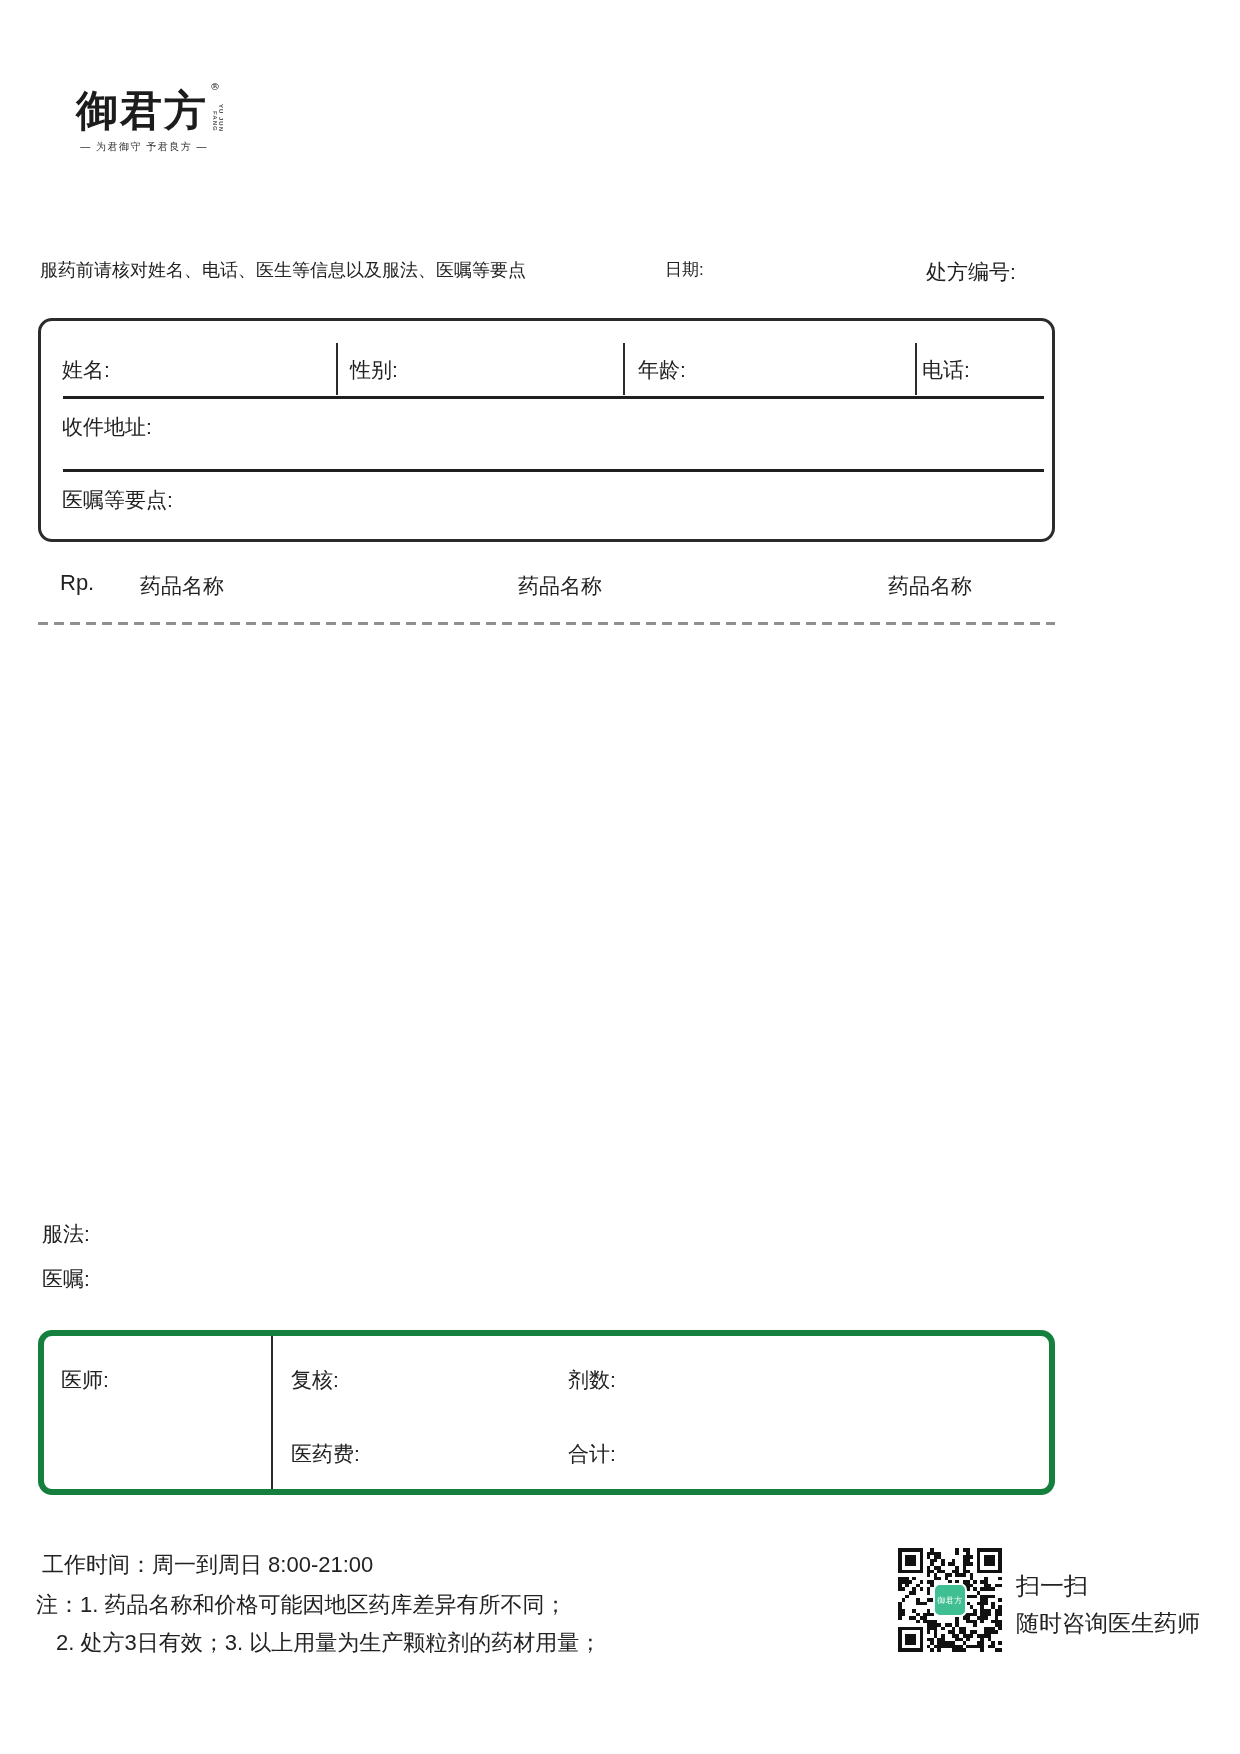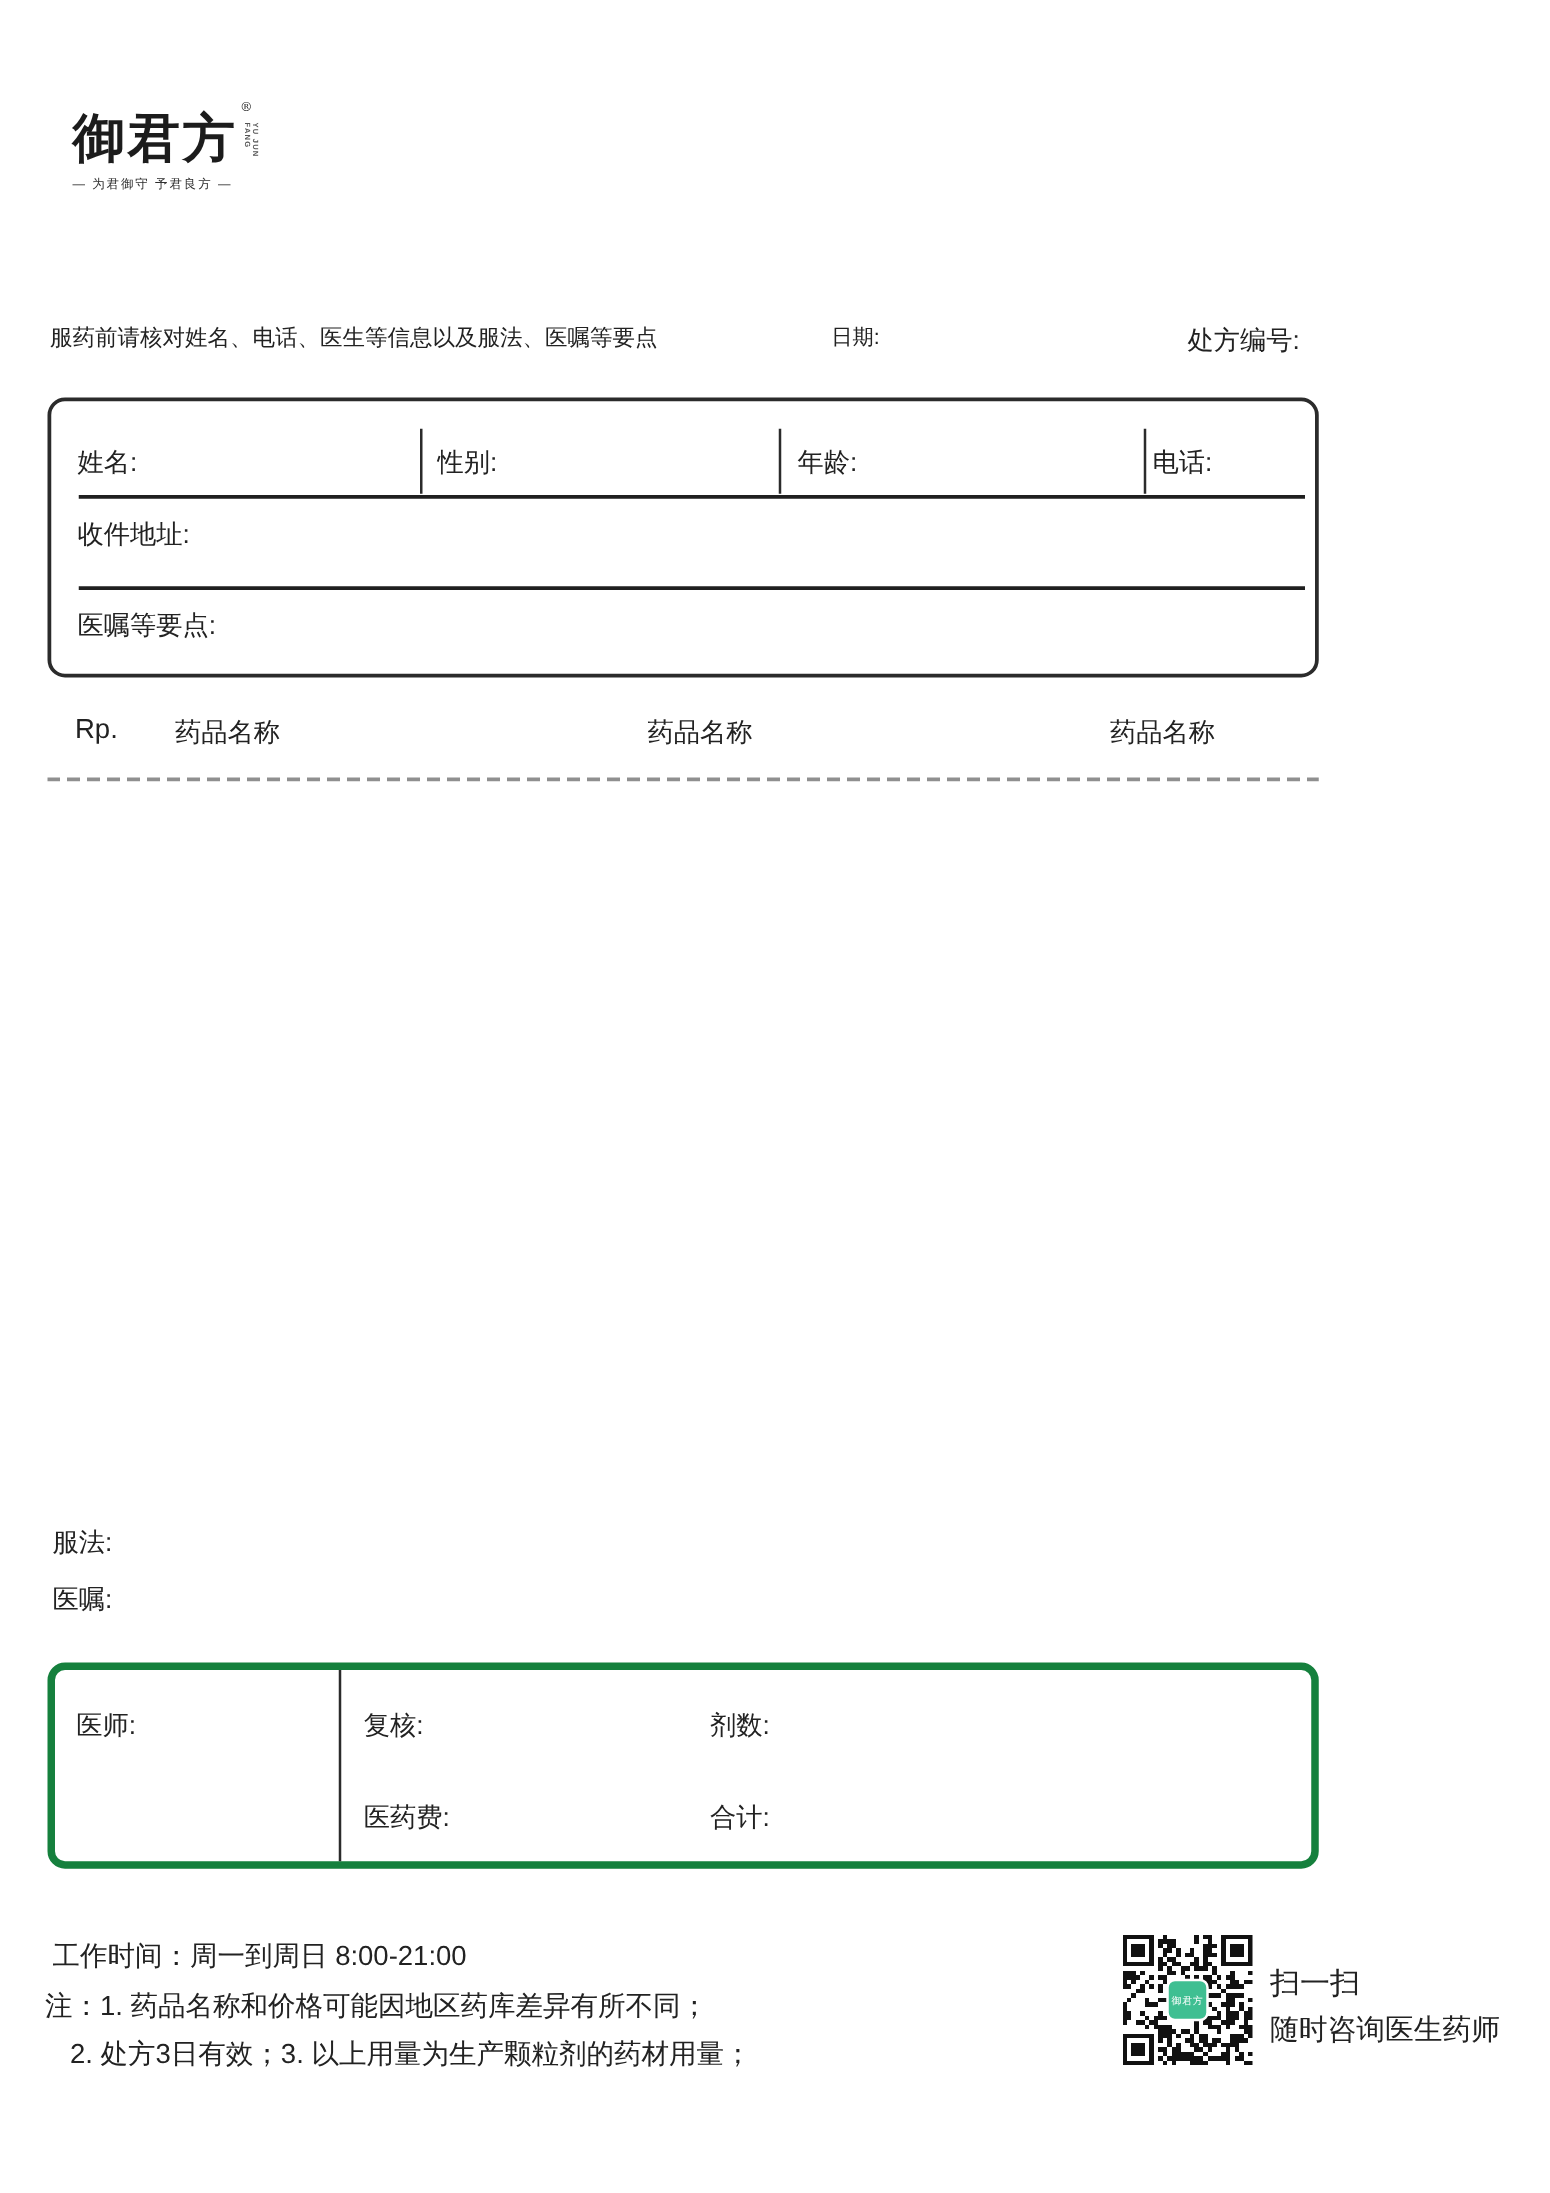--- a/index.html
+++ b/index.html
@@ -1,19 +1,20 @@
 <!DOCTYPE html>
 <html lang="zh"><head>
 <meta charset="utf-8">
 <style>
   html,body { margin:0; padding:0; background:#ffffff; }
   .page {
     position:relative; width:1240px; height:1754px; background:#ffffff;
     font-family:"Liberation Sans","DejaVu Sans",sans-serif; color:#222;
     overflow:hidden;
+    text-align:right;
   }
   .abs { position:absolute; }
 
   
   .logo-block { left:58px; top:90px; width:150px; }
   .logo-main {
     position:relative; display:inline-block;
     font-family:"DejaVu Serif","Liberation Serif",serif;
     font-weight:700; font-size:42px; line-height:1; color:#1c1c1c;
     letter-spacing:2px;
@@ -27,21 +28,21 @@
   .logo-tagline {
     margin-top:8px; font-size:10px; letter-spacing:1.5px; color:#2e2e2e; white-space:nowrap;
   }
   .hospital-title {
     left:213px; top:104px; font-size:31px; font-weight:800; letter-spacing:3px; color:#1c1c1c;
   }
 
   
   .notice-text   { left:40px;  top:258px; font-size:18px; }
   .date-label    { left:665px; top:258px; font-size:17px; }
-  .rx-num-label  { left:926px; top:258px; font-size:21px;margin-left:24px; }
+  .rx-num-label  { left:926px; top:258px; font-size:21px; }
 
   
   .patient-box {
     left:38px; top:318px; width:1017px; height:224px;
     border:3px solid #2b2b2b; border-radius:14px; box-sizing:border-box;
   }
   .pb-label { font-size:21px; color:#222; white-space:nowrap; }
   .pb-name    { left:21px;  top:24px;  height:50px; display:flex; align-items:center; }
   .pb-gender  { left:309px; top:24px;  height:50px; display:flex; align-items:center; }
   .pb-age     { left:597px; top:24px;  height:50px; display:flex; align-items:center; }

